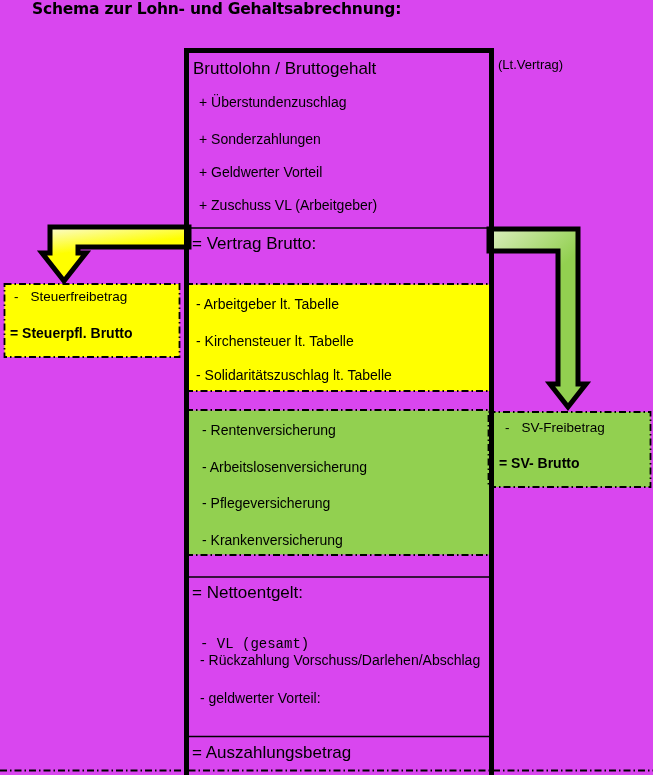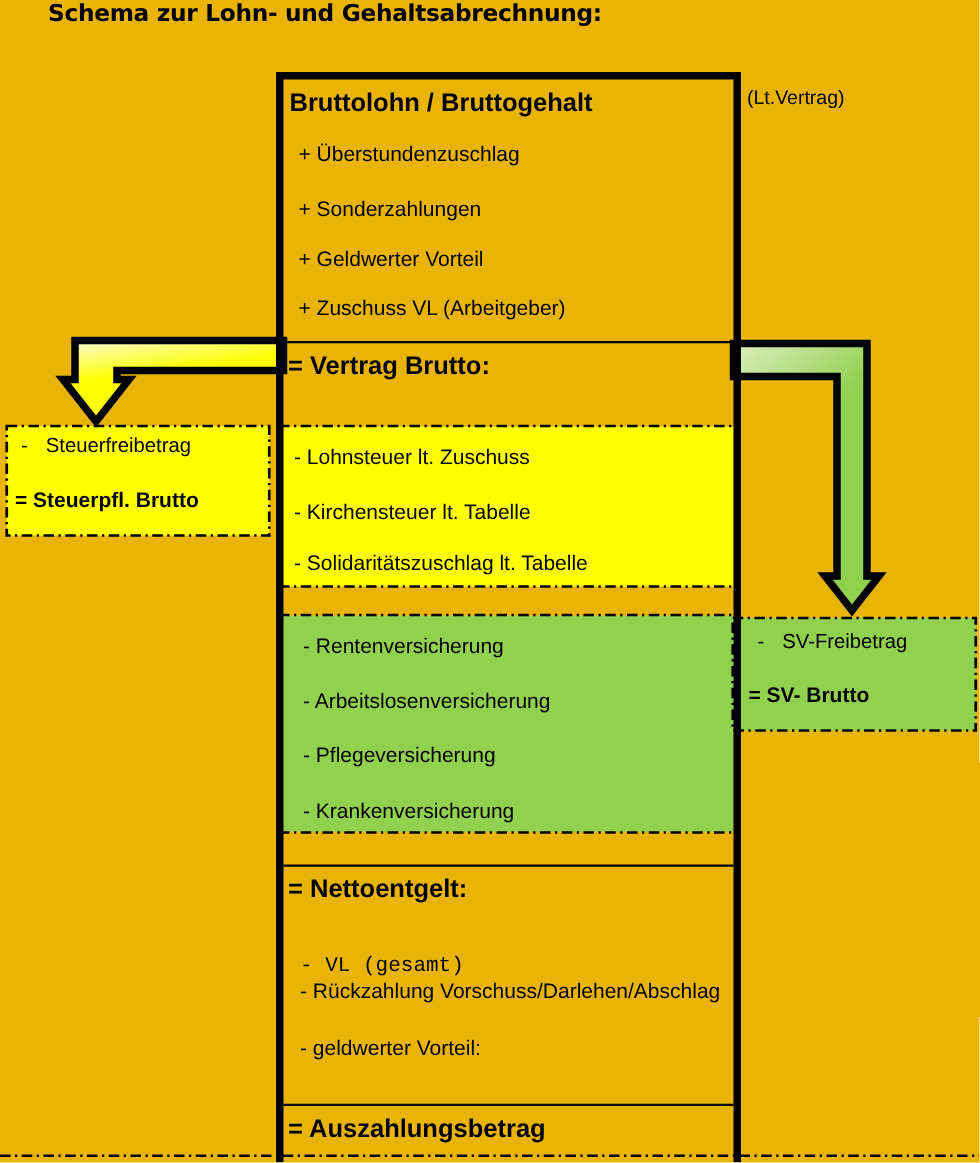--- a/index.html
+++ b/index.html
@@ -1,33 +1,33 @@
 <!DOCTYPE html>
 <html><head>
 <meta charset="utf-8">
 <style>
   html, body { margin: 0; padding: 0; background: #ffffff; }
   #canvas {
     position: relative;
     width: 653px;
     height: 775px;
-    background: #eab308;
+    background: #d946ef;
     font-family: "Liberation Sans", sans-serif;
     color: #000000;
     overflow: hidden;
   }
   #linework { position: absolute; left: 0; top: 0; }
   .txt { position: absolute; white-space: nowrap; }
   .title {
     font-family: "DejaVu Sans", sans-serif;
     font-weight: bold;
     font-size: 15.5px;
     letter-spacing: -0.2px;
   }
-  .hdr  { font-size: 17px; font-weight: bold; line-height: 20px; }
+  .hdr  { font-size: 17px; font-weight: normal; line-height: 20px; }
   .item { font-size: 14px; line-height: 17px; }
   .note { font-size: 13px; line-height: 16px; }
   .side-item   { font-size: 13.5px; line-height: 16px; }
   .side-result { font-size: 14px; font-weight: bold; line-height: 21px; }
   .detail-small { font-size: 14px; }
   .dash-gap { display: inline-block; width: 12px; }
 </style>
 </head>
 <body>
 
@@ -75,21 +75,21 @@
   <div class="txt hdr" style="left:193px; top:59px;">Bruttolohn / Bruttogehalt</div>
   <div class="txt note" style="left:498px; top:57px;">(Lt.Vertrag)</div>
 
   <div class="txt item" style="left:199px; top:94px;">+ Überstundenzuschlag</div>
   <div class="txt item" style="left:199px; top:131px;">+ Sonderzahlungen</div>
   <div class="txt item" style="left:199px; top:164px;">+ Geldwerter Vorteil</div>
   <div class="txt item" style="left:199px; top:197px;">+ Zuschuss VL (Arbeitgeber)</div>
 
   <div class="txt hdr" style="left:192px; top:234px;">= Vertrag Brutto:</div>
 
-  <div class="txt item" style="left:196px; top:296px;">- Lohnsteuer lt. Zuschuss</div>
+  <div class="txt item" style="left:196px; top:296px;">- Arbeitgeber lt. Tabelle</div>
   <div class="txt item" style="left:196px; top:333px;">- Kirchensteuer lt. Tabelle</div>
   <div class="txt item" style="left:196px; top:367px;">- Solidaritätszuschlag lt. Tabelle</div>
 
   <div class="txt item" style="left:202px; top:422px;">- Rentenversicherung</div>
   <div class="txt item" style="left:202px; top:459px;">- Arbeitslosenversicherung</div>
   <div class="txt item" style="left:202px; top:495px;">- Pflegeversicherung</div>
   <div class="txt item" style="left:202px; top:532px;">- Krankenversicherung</div>
 
   <div class="txt hdr" style="left:192px; top:583px;">= Nettoentgelt:</div>
 

